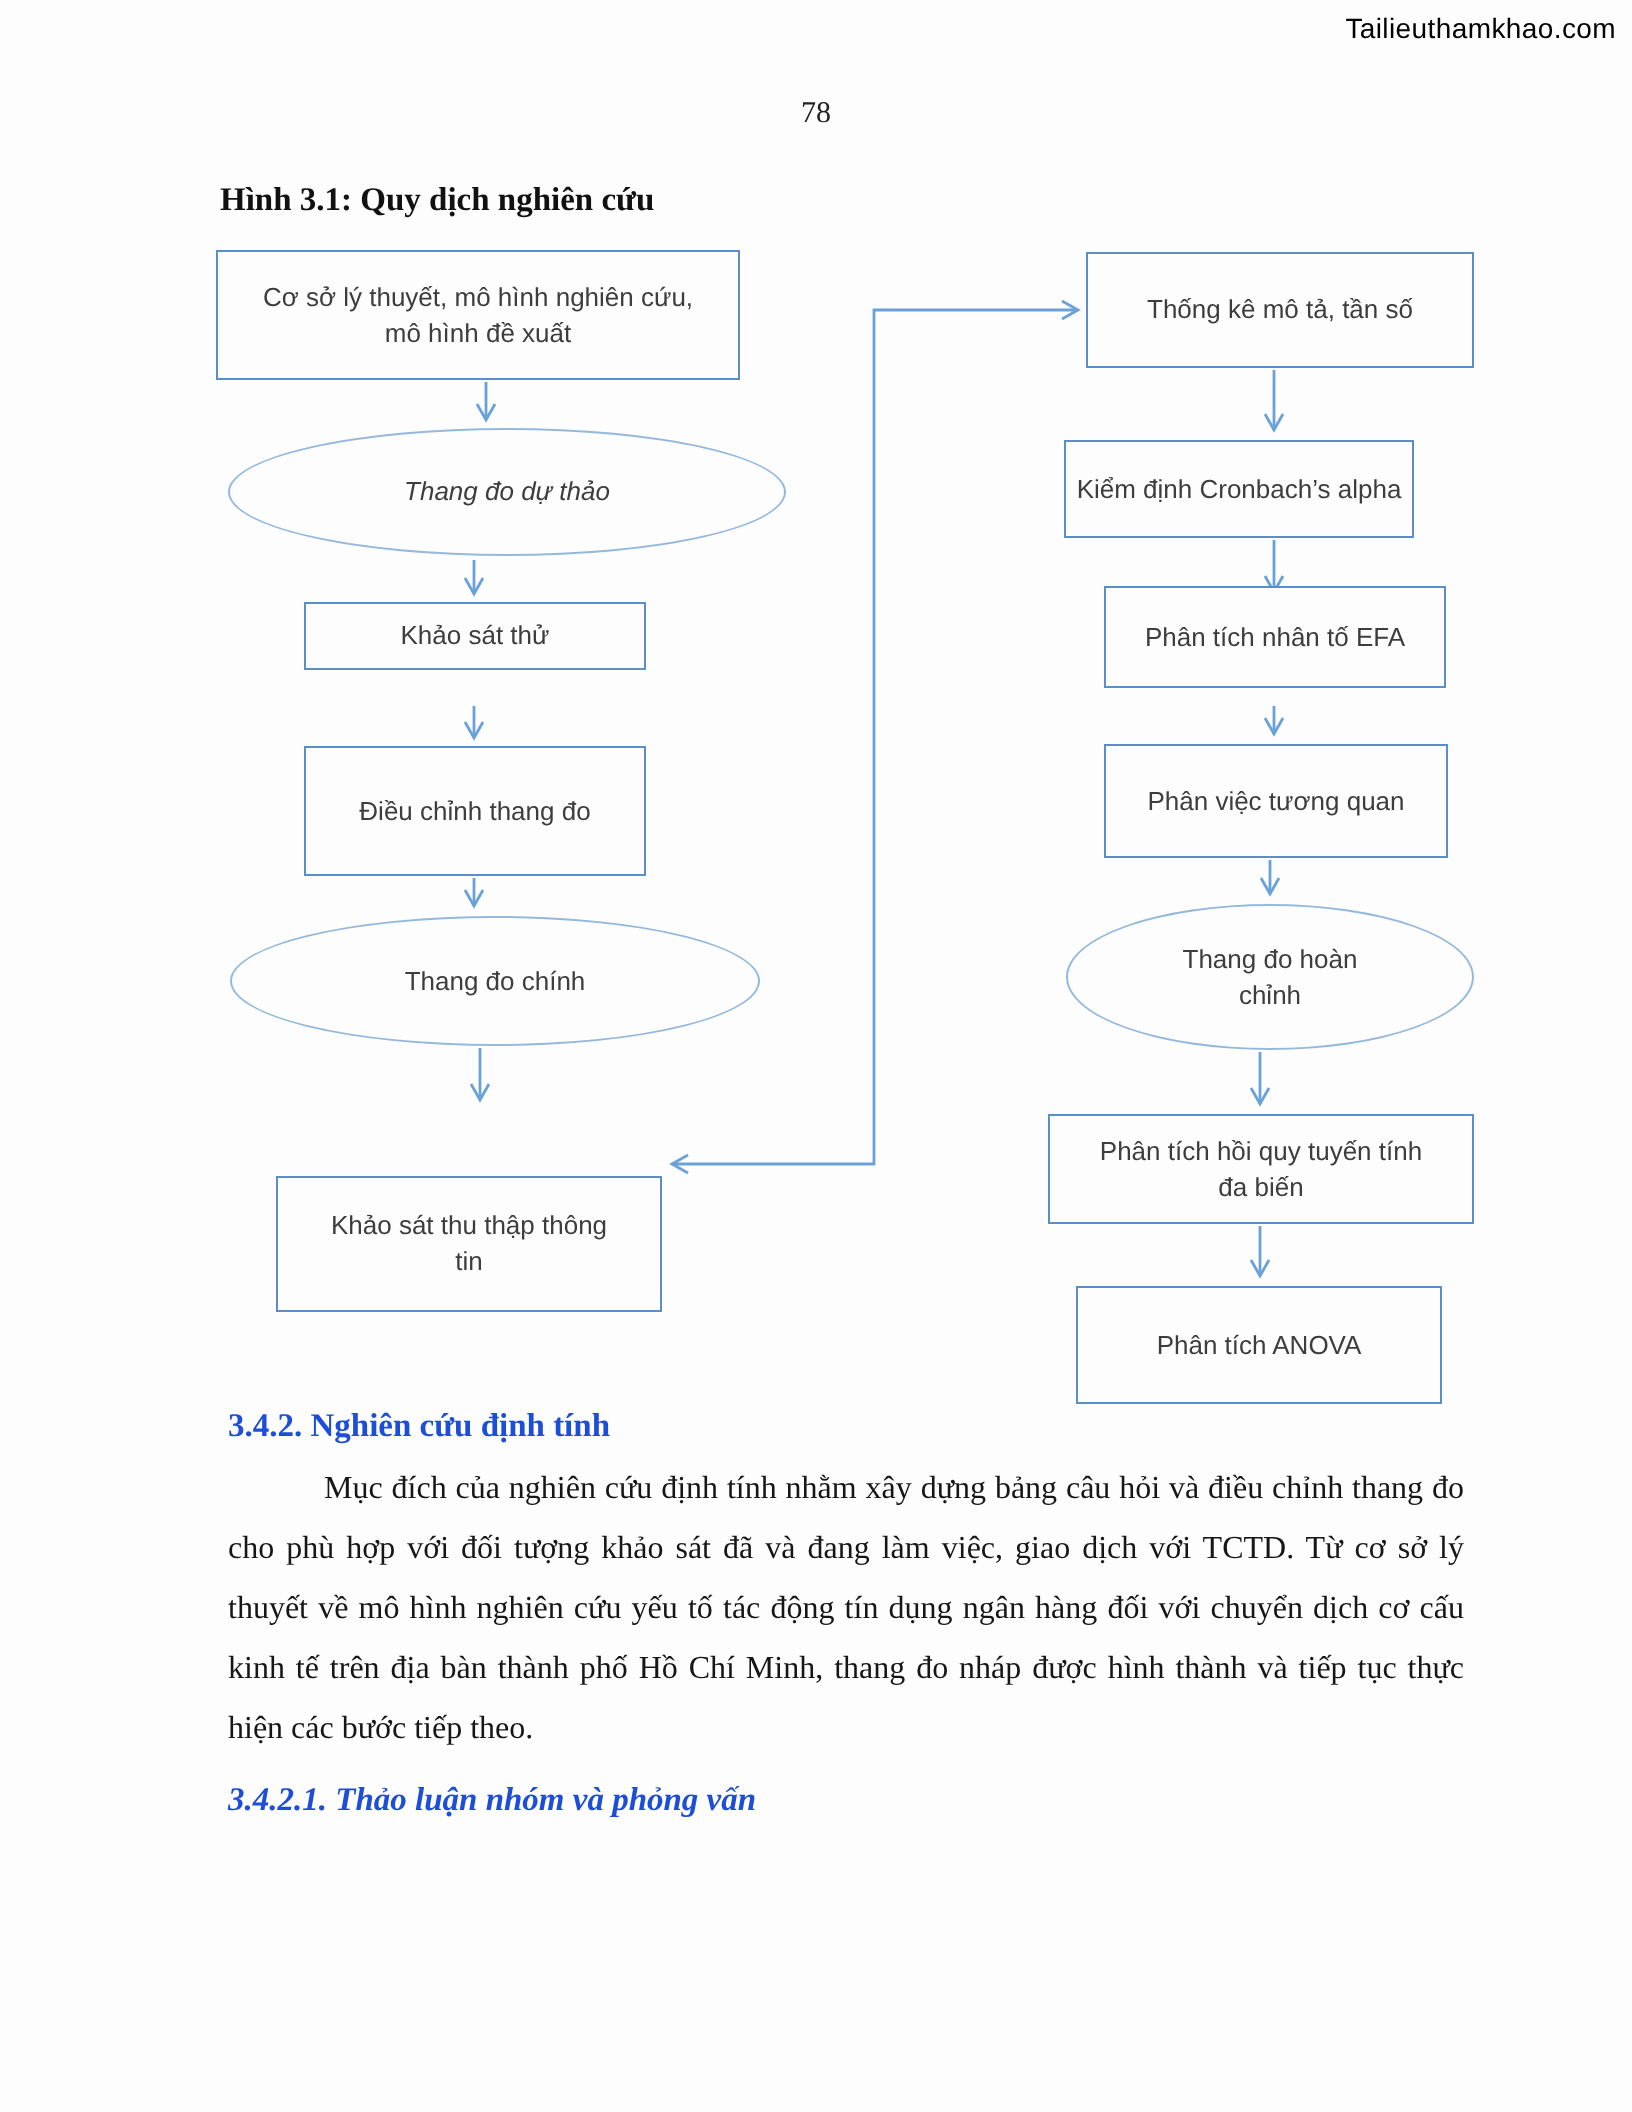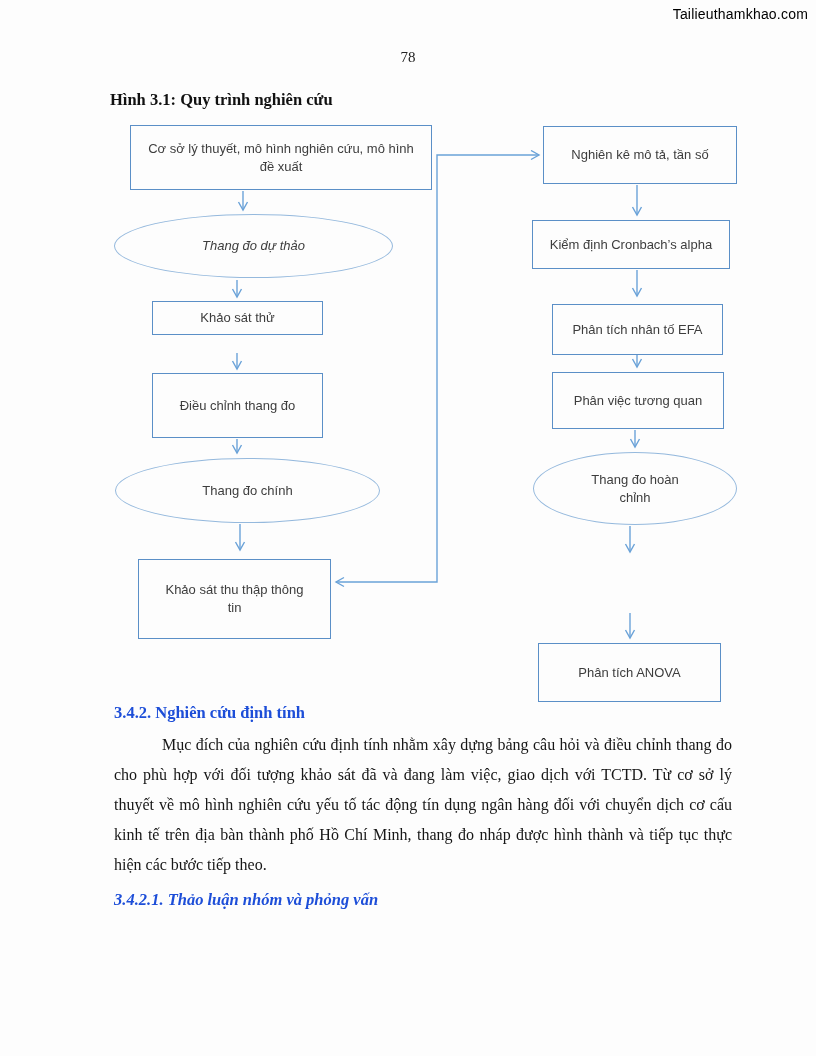--- a/index.html
+++ b/index.html
@@ -60,21 +60,21 @@
     text-align:justify;text-indent:48px;color:#161616;
   }
 </style>
 </head>
 <body>
 
 <div class="page">
 
   <div class="watermark">Tailieuthamkhao.com</div>
   <div class="page-number">78</div>
-  <div class="figure-title">Hình 3.1: Quy trình nghiên cứu</div>
+  <div class="figure-title">Hình 3.1: Quy dịch nghiên cứu</div>
 
   <svg class="connectors" width="816" height="1056">
     <defs>
       <marker id="ah" markerUnits="userSpaceOnUse" markerWidth="11" markerHeight="12" refX="9" refY="5.5" orient="auto-start-reverse">
         <path d="M1,1 L9,5.5 L1,10" class="stroke-arrow" stroke-width="1.4"></path>
       </marker>
     </defs>
 
     <line class="stroke-arrow" stroke-width="1.4" x1="243" y1="191" x2="243" y2="210" marker-end="url(#ah)"></line>
     <line class="stroke-arrow" stroke-width="1.4" x1="237" y1="280" x2="237" y2="297" marker-end="url(#ah)"></line>
@@ -85,53 +85,56 @@
     <line class="stroke-arrow" stroke-width="1.4" x1="637" y1="185" x2="637" y2="215" marker-end="url(#ah)"></line>
     <line class="stroke-arrow" stroke-width="1.4" x1="637" y1="270" x2="637" y2="296" marker-end="url(#ah)"></line>
     <line class="stroke-arrow" stroke-width="1.4" x1="637" y1="353" x2="637" y2="367" marker-end="url(#ah)"></line>
     <line class="stroke-arrow" stroke-width="1.4" x1="635" y1="430" x2="635" y2="447" marker-end="url(#ah)"></line>
     <line class="stroke-arrow" stroke-width="1.4" x1="630" y1="526" x2="630" y2="552" marker-end="url(#ah)"></line>
     <line class="stroke-arrow" stroke-width="1.4" x1="630" y1="613" x2="630" y2="638" marker-end="url(#ah)"></line>
 
     <polyline class="stroke-arrow" stroke-width="1.4" points="336,582 437,582 437,155 539,155" marker-start="url(#ah)" marker-end="url(#ah)"></polyline>
   </svg>
 
-  <div class="fc-node pad-sm" style="left:130px;top:125px;width:302px;height:65px;">
+  <div class="fc-node pad-sm" style="left:108px;top:125px;width:262px;height:65px;">
     <span class="lbl">Cơ sở lý thuyết, mô hình nghiên cứu, mô hình đề xuất</span>
   </div>
   <div class="fc-node ellipse" style="left:114px;top:214px;width:279px;height:64px;font-style:italic;">
     <span class="lbl">Thang đo dự thảo</span>
   </div>
   <div class="fc-node" style="left:152px;top:301px;width:171px;height:34px;">
     <span class="lbl">Khảo sát thử</span>
   </div>
   <div class="fc-node ellipse" style="left:115px;top:458px;width:265px;height:65px;">
     <span class="lbl">Thang đo chính</span>
   </div>
   <div class="fc-node" style="left:152px;top:373px;width:171px;height:65px;">
     <span class="lbl">Điều chỉnh thang đo</span>
   </div>
-  <div class="fc-node pad-md" style="left:138px;top:559px;width:193px;height:80px;">
+  <div class="fc-node pad-md" style="left:138px;top:588px;width:193px;height:68px;">
     <span class="lbl">Khảo sát thu thập thông tin</span>
   </div>
 
   <div class="fc-node" style="left:543px;top:126px;width:194px;height:58px;">
-    <span class="lbl">Nghiên kê mô tả, tần số</span>
+    <span class="lbl">Thống kê mô tả, tần số</span>
   </div>
-  <div class="fc-node" style="left:532px;top:220px;width:198px;height:49px;">
+  <div class="fc-node" style="left:532px;top:220px;width:175px;height:49px;">
     <span class="lbl">Kiểm định Cronbach’s alpha</span>
   </div>
-  <div class="fc-node" style="left:552px;top:304px;width:171px;height:51px;">
+  <div class="fc-node" style="left:552px;top:293px;width:171px;height:51px;">
     <span class="lbl">Phân tích nhân tố EFA</span>
   </div>
   <div class="fc-node" style="left:552px;top:372px;width:172px;height:57px;">
     <span class="lbl">Phân việc tương quan</span>
   </div>
   <div class="fc-node ellipse narrow" style="left:533px;top:452px;width:204px;height:73px;">
     <span class="lbl">Thang đo hoàn chỉnh</span>
+  </div>
+  <div class="fc-node pad-md" style="left:524px;top:557px;width:213px;height:55px;">
+    <span class="lbl">Phân tích hồi quy tuyến tính đa biến</span>
   </div>
   <div class="fc-node" style="left:538px;top:643px;width:183px;height:59px;">
     <span class="lbl">Phân tích ANOVA</span>
   </div>
 
   <div class="text-section">
     <h3>3.4.2. Nghiên cứu định tính</h3>
     <p>Mục đích của nghiên cứu định tính nhằm xây dựng bảng câu hỏi và điều chỉnh thang đo cho phù hợp với đối tượng khảo sát đã và đang làm việc, giao dịch với TCTD. Từ cơ sở lý thuyết về mô hình nghiên cứu yếu tố tác động tín dụng ngân hàng đối với chuyển dịch cơ cấu kinh tế trên địa bàn thành phố Hồ Chí Minh, thang đo nháp được hình thành và tiếp tục thực hiện các bước tiếp theo.</p>
     <h3 class="italic">3.4.2.1. Thảo luận nhóm và phỏng vấn</h3>
   </div>

